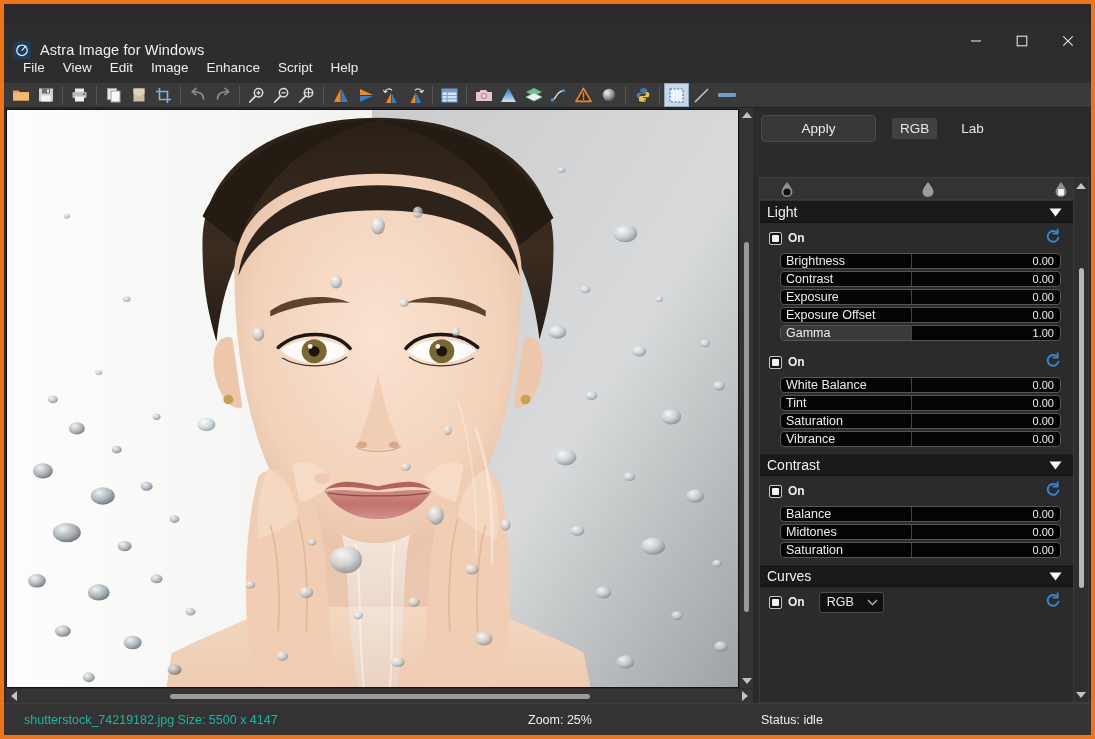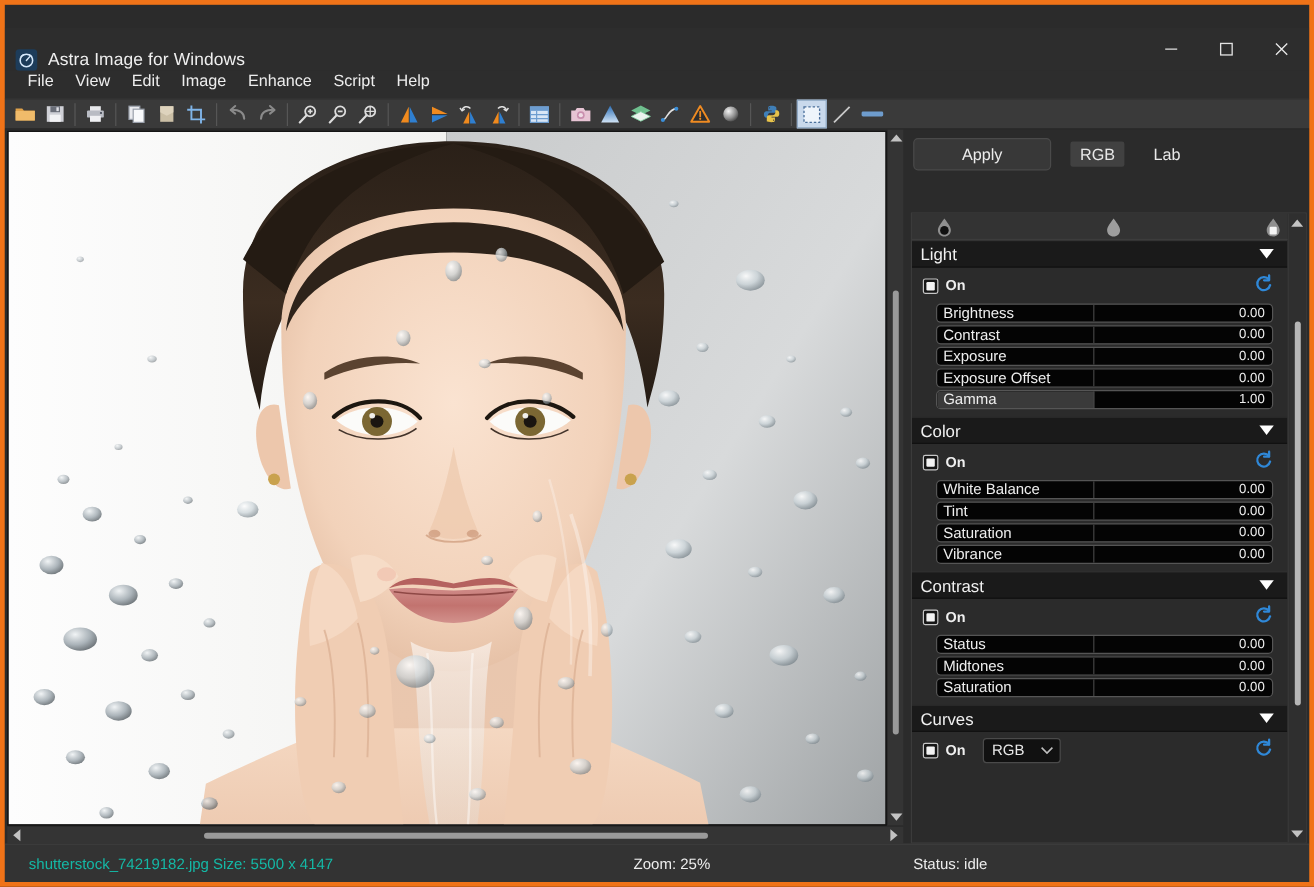--- a/index.html
+++ b/index.html
@@ -752,26 +752,20 @@
                   <span class="vl">0.00</span>
                 </div>
                 <div class="srow">
                   <span class="nm filled">Gamma</span>
                   <span class="vl">1.00</span>
                 </div>
               </div>
             </div>
 
             <div>
-              <div class="sec-head">
-                <span class="sec-title">Color</span>
-                <span><svg width="13" height="9" viewBox="0 0 13 9">
-                      <path d="M0.5 0.5 H12.5 L6.5 8.5 Z" fill="#fefefe"></path>
-                    </svg></span>
-              </div>
               <div class="sec-onrow">
                 <span class="chk">
                     <i></i>
                   </span>
                 <span class="on-label">On</span>
                 <span class="spacer"></span>
                 <span class="reset-ico">
                   <svg width="16" height="16" viewBox="0 0 16 16">
                       <path d="M12.5 5.2 A5.4 5.4 0 1 0 13.4 9.6" fill="none" stroke="#2f88d8" stroke-width="1.9" stroke-linecap="round"></path>
                       <path d="M12.6 1.4 V5.6 H8.4" fill="none" stroke="#2f88d8" stroke-width="1.9" stroke-linecap="round" stroke-linejoin="round"></path>
@@ -813,21 +807,21 @@
                 <span class="spacer"></span>
                 <span class="reset-ico">
                   <svg width="16" height="16" viewBox="0 0 16 16">
                       <path d="M12.5 5.2 A5.4 5.4 0 1 0 13.4 9.6" fill="none" stroke="#2f88d8" stroke-width="1.9" stroke-linecap="round"></path>
                       <path d="M12.6 1.4 V5.6 H8.4" fill="none" stroke="#2f88d8" stroke-width="1.9" stroke-linecap="round" stroke-linejoin="round"></path>
                     </svg>
                 </span>
               </div>
               <div class="sliders">
                 <div class="srow">
-                  <span class="nm">Status</span>
+                  <span class="nm">Balance</span>
                   <span class="vl">0.00</span>
                 </div>
                 <div class="srow">
                   <span class="nm">Midtones</span>
                   <span class="vl">0.00</span>
                 </div>
                 <div class="srow">
                   <span class="nm">Saturation</span>
                   <span class="vl">0.00</span>
                 </div>

